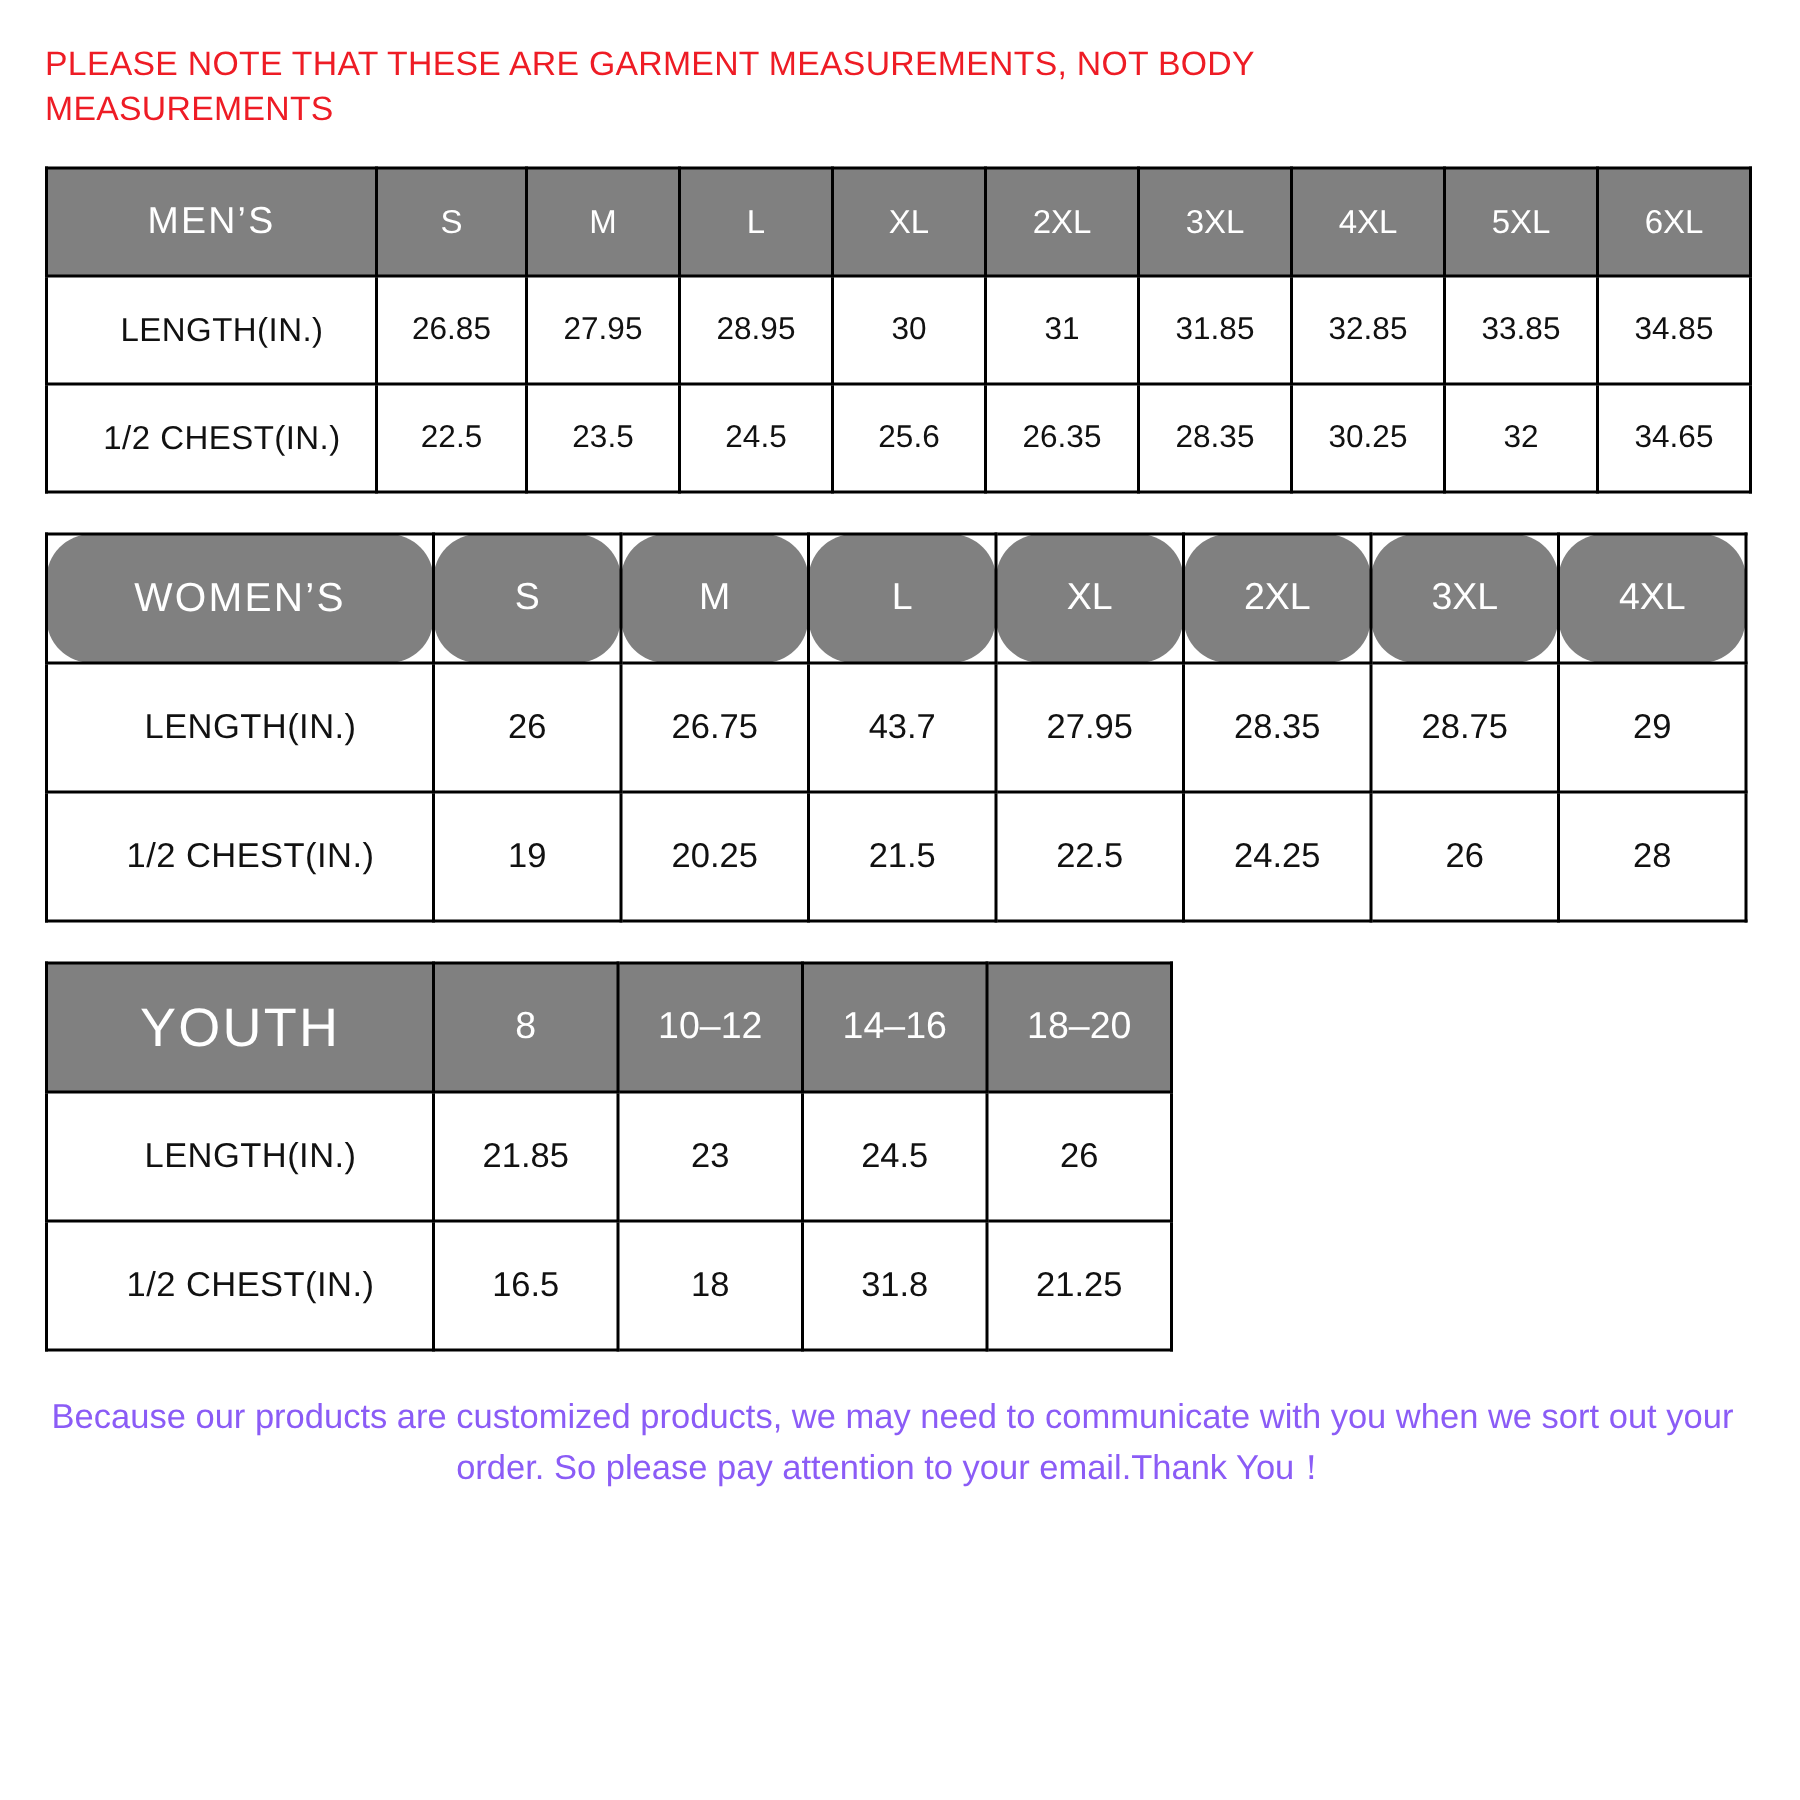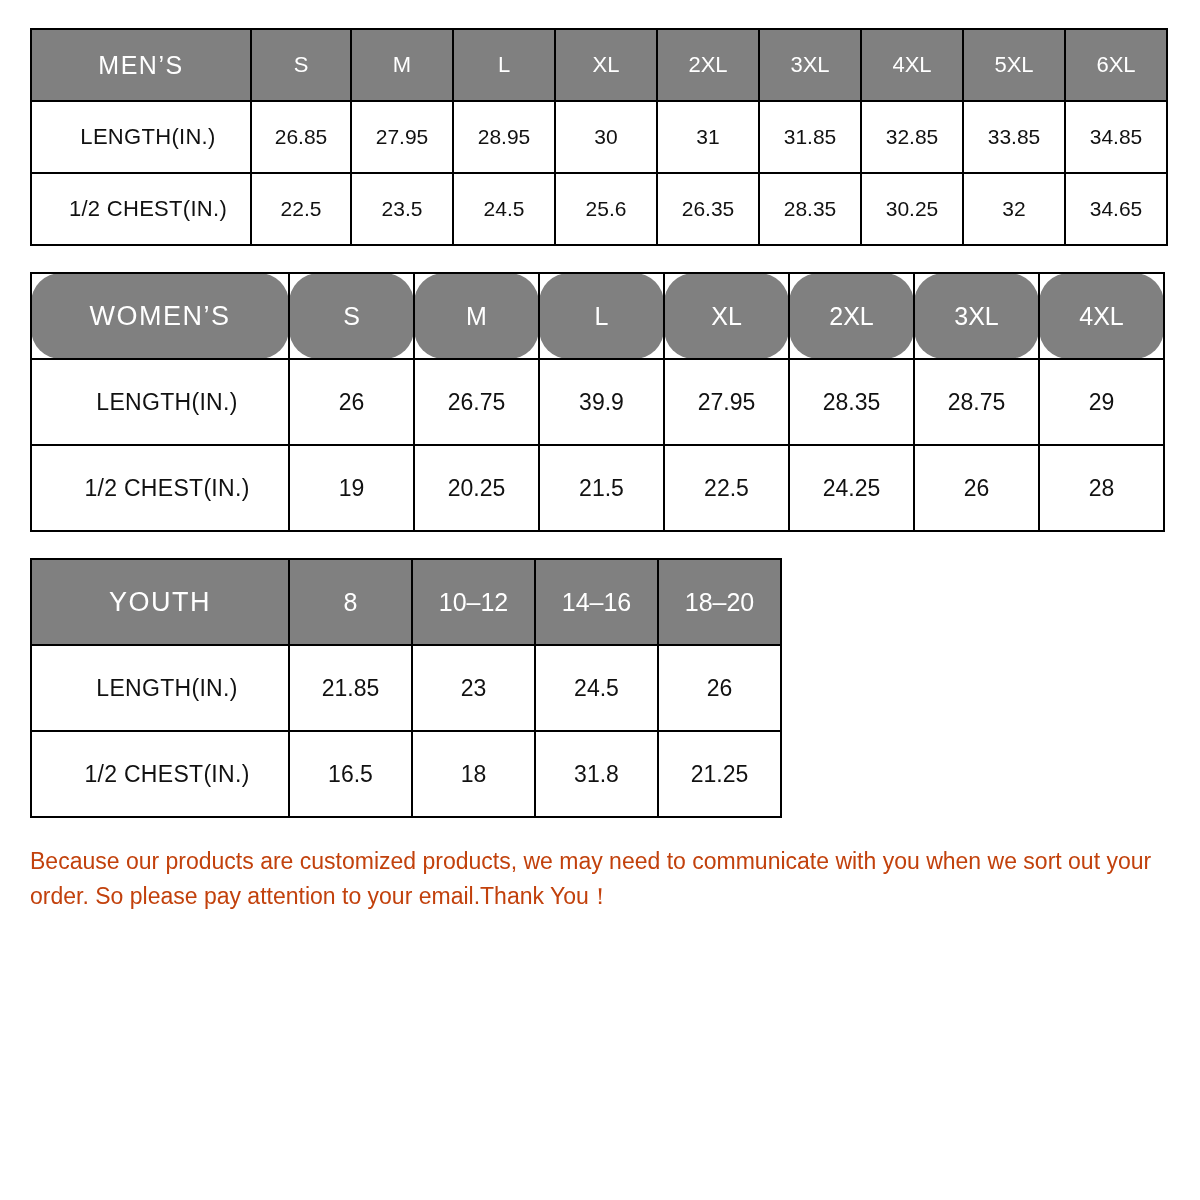--- a/index.html
+++ b/index.html
@@ -74,42 +74,44 @@
 
   
   #women-table { width: 1134px; }
   #women-table thead td { height: 86px; font-size: 25px; border-radius: 30px; }
   #women-table thead td.rowlabel-head { font-size: 27px; }
   #women-table tbody td { height: 86px; font-size: 23px; }
 
   
   #youth-table { width: 750px; }
   #youth-table thead td { height: 86px; font-size: 25px; }
-  #youth-table thead td.rowlabel-head { font-size: 27px; text-align: center; }
+  #youth-table thead td.rowlabel-head { font-size: 36px; text-align: center; }
   #youth-table tbody td { height: 86px; font-size: 23px; }
 
   .footer-red {
-    color: #c2410c;
+    color: #8b5cf6;
     font-size: 23px;
     line-height: 1.5;
     margin: 0 0 16px 0;
     max-width: 1130px;
+    text-align: center;
   }
   .footer-red.small {
     font-size: 22px;
     margin-bottom: 0;
     letter-spacing: 0.2px;
   }
 </style>
 </head>
 <body>
 
 <div class="page">
 
 
+  <p class="note-red">PLEASE NOTE THAT THESE ARE GARMENT MEASUREMENTS, NOT BODY MEASUREMENTS</p>
 
   <table id="men-table">
     <colgroup>
       <col style="width:220px">
       <col style="width:100px">
         <col style="width:102px">
         <col style="width:102px">
       <col style="width:102px">
         <col style="width:102px">
         <col style="width:102px">
@@ -180,21 +182,21 @@
         <td>2XL</td>
         <td>3XL</td>
         <td>4XL</td>
       </tr>
     </thead>
     <tbody>
       <tr>
         <td class="rowlabel">LENGTH(IN.)</td>
         <td>26</td>
         <td>26.75</td>
-        <td>39.9</td>
+        <td>43.7</td>
         <td>27.95</td>
         <td>28.35</td>
         <td>28.75</td>
         <td>29</td>
       </tr>
       <tr>
         <td class="rowlabel">1/2 CHEST(IN.)</td>
         <td>19</td>
         <td>20.25</td>
         <td>21.5</td>

